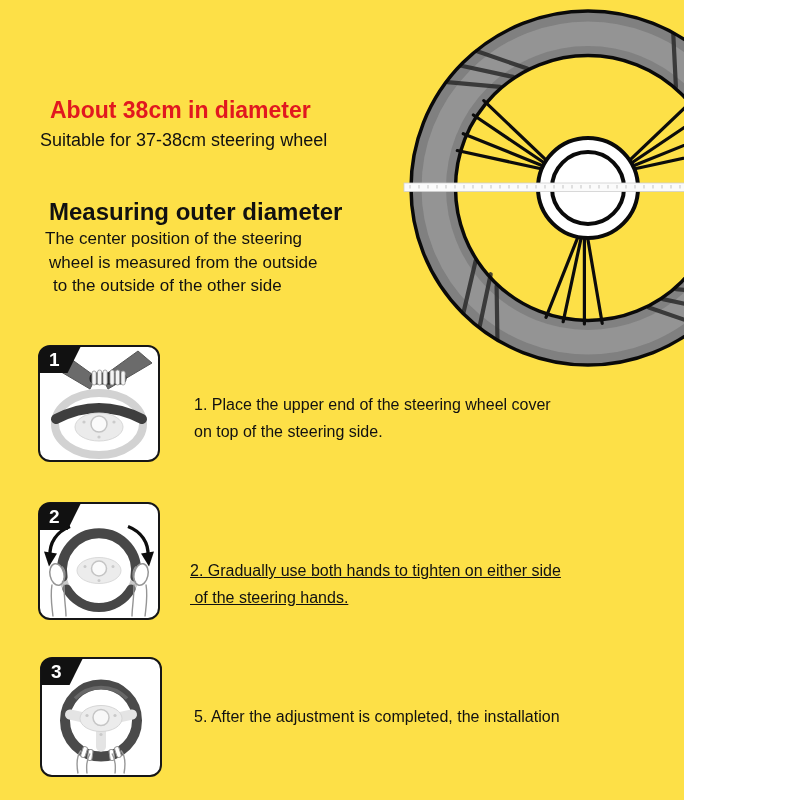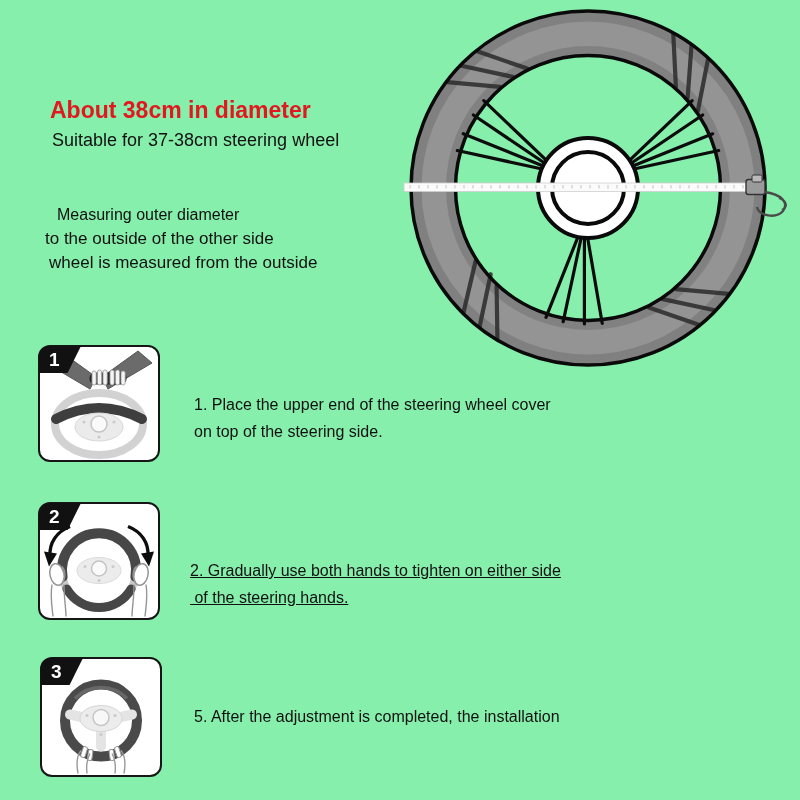--- a/index.html
+++ b/index.html
@@ -1,22 +1,22 @@
 <!DOCTYPE html>
 <html><head>
 <meta charset="utf-8">
 <style>
   html,body{margin:0;padding:0;background:#fff;}
   body{font-family:"Liberation Sans", sans-serif;color:#111;}
-  .canvas{position:relative;width:800px;height:800px;background:#86efac;overflow:hidden;}
+  .canvas{position:relative;width:684px;height:800px;background:#fde047;overflow:hidden;}
 
   
   .red-title{position:absolute;left:50px;top:97px;font-size:23px;font-weight:bold;margin:0;white-space:pre;}
-  .subtitle{position:absolute;left:52px;top:130px;font-size:18px;margin:0;white-space:pre;}
-  .measure-heading{position:absolute;left:45px;top:194px;font-size:16px;font-weight:400;margin:12px;white-space:pre;}
+  .subtitle{position:absolute;left:40px;top:130px;font-size:18px;margin:0;white-space:pre;}
+  .measure-heading{position:absolute;left:45px;top:194px;font-size:24px;font-weight:700;margin:4px;white-space:pre;}
   .measure-desc{position:absolute;left:45px;top:227px;font-size:17px;line-height:23.5px;}
   .measure-desc .dline{white-space:pre;}
   .measure-desc .dline:nth-child(2){padding-left:4px;}
   .measure-desc .dline:nth-child(3){padding-left:8px;}
 
   
   .wheel-wrap{position:absolute;left:388px;top:4px;width:404px;height:366px;}
 
   
   .step-box{position:absolute;width:122px;height:117px;border:2.5px solid #161616;border-radius:12px;background:#fff;box-sizing:border-box;}
@@ -36,22 +36,23 @@
 </style>
 </head>
 <body>
 
 <div class="canvas">
 
   <h1 class="red-title" style="color: rgb(225, 24, 31);">About 38cm in diameter</h1>
   <p class="subtitle">Suitable for 37-38cm steering wheel</p>
   <h2 class="measure-heading">Measuring outer diameter</h2>
   <div class="measure-desc">
+    <div class="dline">The center position of the steering</div>
+    <div class="dline">wheel is measured from the outside</div>
     <div class="dline">to the outside of the other side</div>
-    <div class="dline">wheel is measured from the outside</div>
   </div>
 
   <div class="wheel-wrap">
     <svg viewBox="0 0 404 366">
 
       <circle cx="200" cy="184" r="154.75" fill="none" stroke="#949494" stroke-width="44.5"></circle>
       <circle cx="200" cy="184" r="171" fill="none" stroke="#6b6b6b" stroke-width="9" opacity="0.5"></circle>
       <circle cx="200" cy="184" r="138" fill="none" stroke="#6b6b6b" stroke-width="8" opacity="0.45"></circle>
 
       <g stroke="#2b2b2b" stroke-width="4.2" stroke-linecap="round" opacity="0.85">

